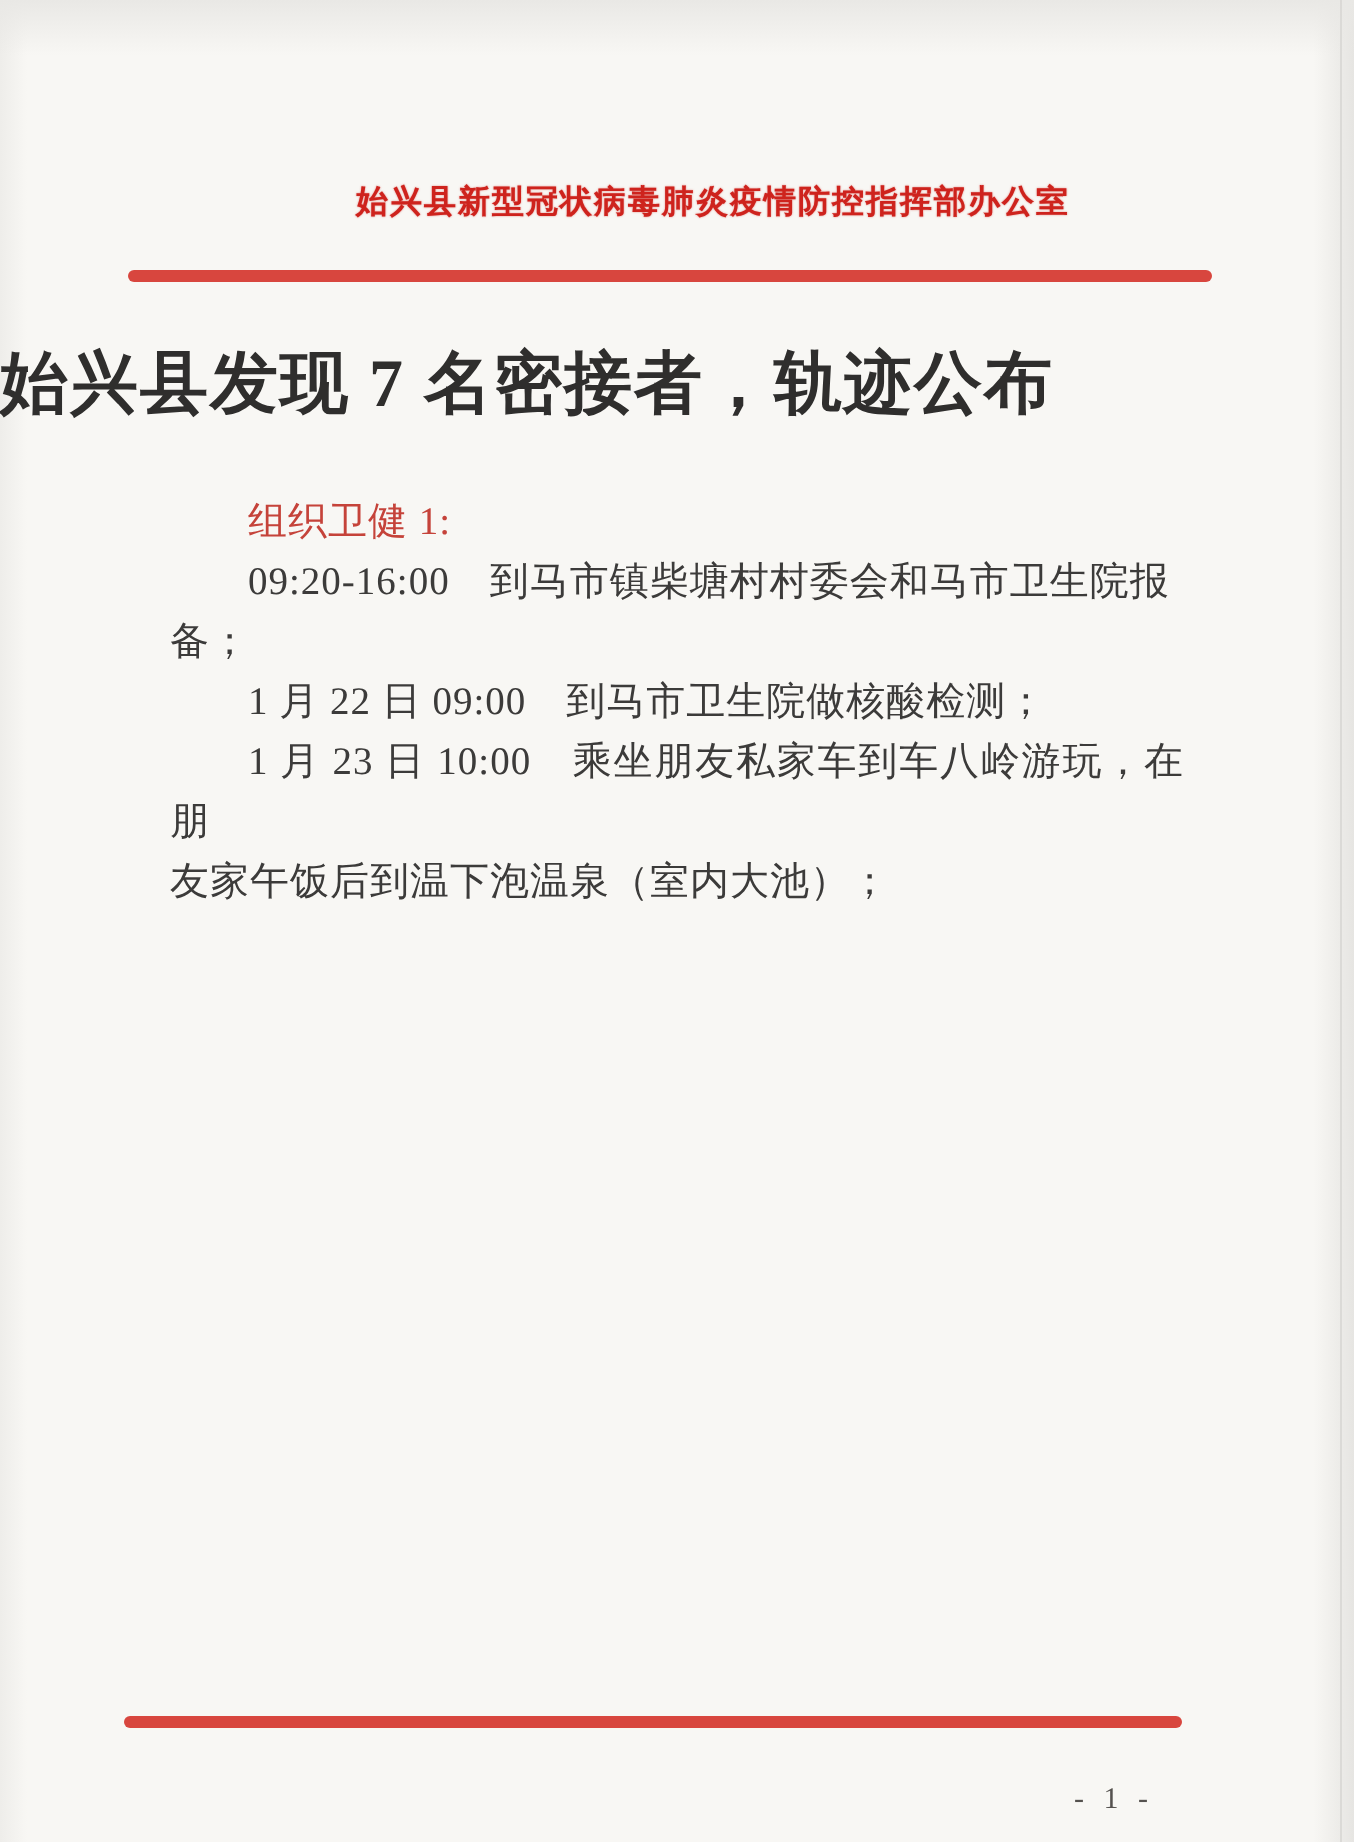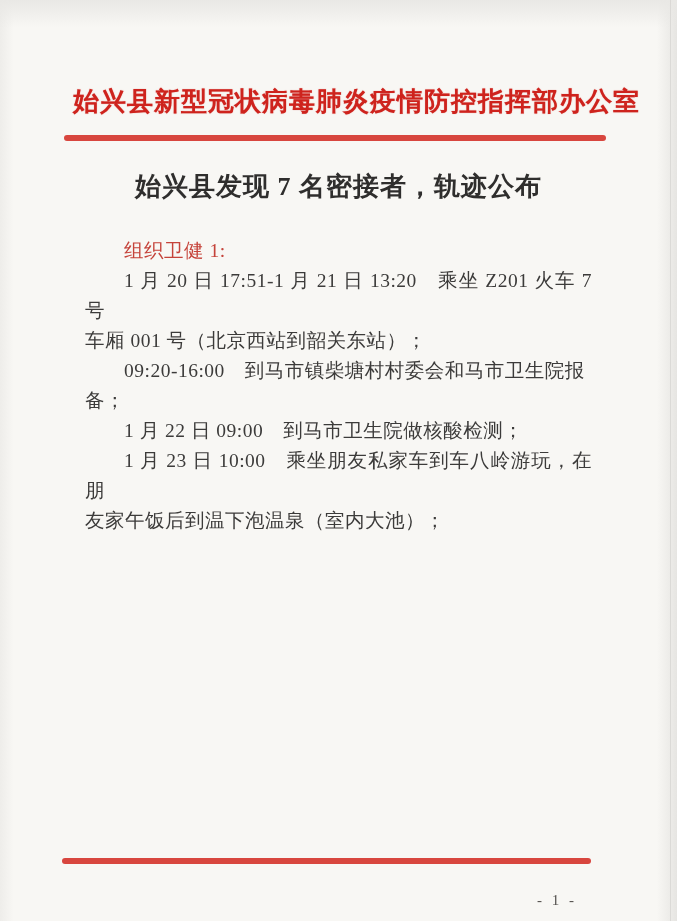--- a/index.html
+++ b/index.html
@@ -25,39 +25,38 @@
     top: 0;
     bottom: 0;
     right: 6px;
     width: 1px;
     background: #d4d3d0;
     opacity: 0.7;
   }
   .letterhead {
     padding-top: 74px;
     text-align: center;
-    font-size: 26px;
+    font-size: 16px;
     font-weight: bold;
     line-height: 56px;
     letter-spacing: 1px;
     color: #ce231d;
     text-shadow: 0 0 1px rgba(206,35,29,0.55);
     padding-left: 36px;
   }
   .letterhead-rule {
     margin: 5px 0 0 64px;
     width: 542px;
     height: 6px;
     border-radius: 3px;
     background: #d8463e;
   }
   .doc-title {
     margin-top: 28px;
-    text-align: center;
-    font-size: 26px;
+    font-size: 34px;
     font-weight: bold;
     letter-spacing: 1px;
     color: #2f2e2d;
   }
   .doc-body {
     margin: 32px 85px 0 85px;
     font-size: 19.5px;
     line-height: 30px;
     letter-spacing: 0.5px;
     color: #3c3b3a;
@@ -97,22 +96,20 @@
   <div class="letterhead">始兴县新型冠状病毒肺炎疫情防控指挥部办公室</div>
 
   <div class="letterhead-rule"></div>
 
   <div class="doc-title">始兴县发现 7 名密接者，轨迹公布</div>
 
   <div class="doc-body">
 
     <p class="section-label">组织卫健 1:</p>
 
-    <p>1 月 20 日 17:51-1 月 21 日 13:20　乘坐 Z201 火车 7 号
-车厢 001 号（北京西站到韶关东站）；</p>
     <p>09:20-16:00　到马市镇柴塘村村委会和马市卫生院报
 备；</p>
     <p>1 月 22 日 09:00　到马市卫生院做核酸检测；</p>
     <p>1 月 23 日 10:00　乘坐朋友私家车到车八岭游玩，在朋
 友家午饭后到温下泡温泉（室内大池）；</p>
 
   </div>
 
   <div class="footer-rule"></div>
 

